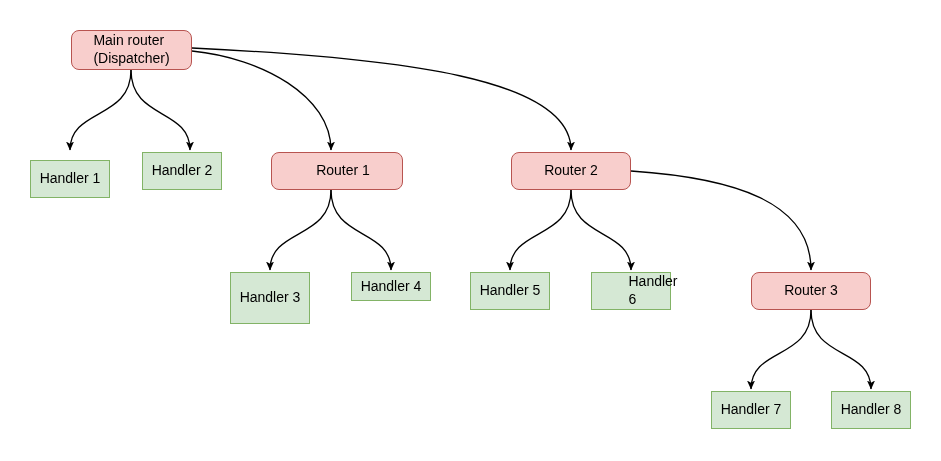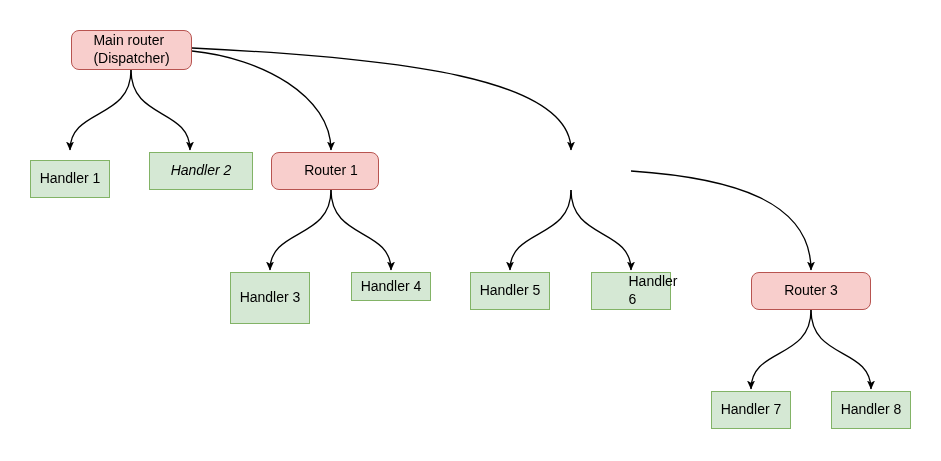--- a/index.html
+++ b/index.html
@@ -47,22 +47,22 @@
     background: var(--handler-fill, #d5e8d4);
     border: 1.3px solid var(--handler-border, #82b366);
   }
   .label {
     white-space: pre-line;
     line-height: 1.28;
   }
   
   #n-main    { left: 71px;  top: 30px;  width: 121px; height: 40px; }
   #n-h1      { left: 30px;  top: 160px; width: 80px;  height: 38px; }
-  #n-h2      { left: 149px; top: 152px; width: 104px;  height: 38px; font-style: italic; }
-  #n-r1      { left: 271px; top: 152px; width: 108px; height: 38px; padding-left: 12px; }
+  #n-h2      { left: 142px; top: 152px; width: 80px;  height: 38px; }
+  #n-r1      { left: 271px; top: 152px; width: 132px; height: 38px; padding-left: 12px; }
   #n-r2      { left: 511px; top: 152px; width: 120px; height: 38px; }
   #n-h3      { left: 230px; top: 272px; width: 80px;  height: 52px; }
   #n-h4      { left: 351px; top: 272px; width: 80px;  height: 29px; }
   #n-h5      { left: 470px; top: 272px; width: 80px;  height: 38px; }
   #n-h6      { left: 591px; top: 272px; width: 80px;  height: 38px; padding-left: 44px; }
   #n-r3      { left: 751px; top: 272px; width: 120px; height: 38px; }
   #n-h7      { left: 711px; top: 391px; width: 80px;  height: 38px; }
   #n-h8      { left: 831px; top: 391px; width: 80px;  height: 38px; }
 </style>
 </head>
@@ -95,20 +95,23 @@
   </div>
   <div id="n-h1" class="node handler">
     <span class="label">Handler 1</span>
   </div>
   <div id="n-h2" class="node handler">
     <span class="label">Handler 2</span>
   </div>
   <div id="n-r1" class="node router">
     <span class="label">Router 1</span>
   </div>
+  <div id="n-r2" class="node router">
+    <span class="label">Router 2</span>
+  </div>
   <div id="n-h3" class="node handler">
     <span class="label">Handler 3</span>
   </div>
   <div id="n-h4" class="node handler">
     <span class="label">Handler 4</span>
   </div>
   <div id="n-h5" class="node handler">
     <span class="label">Handler 5</span>
   </div>
   <div id="n-h6" class="node handler">

